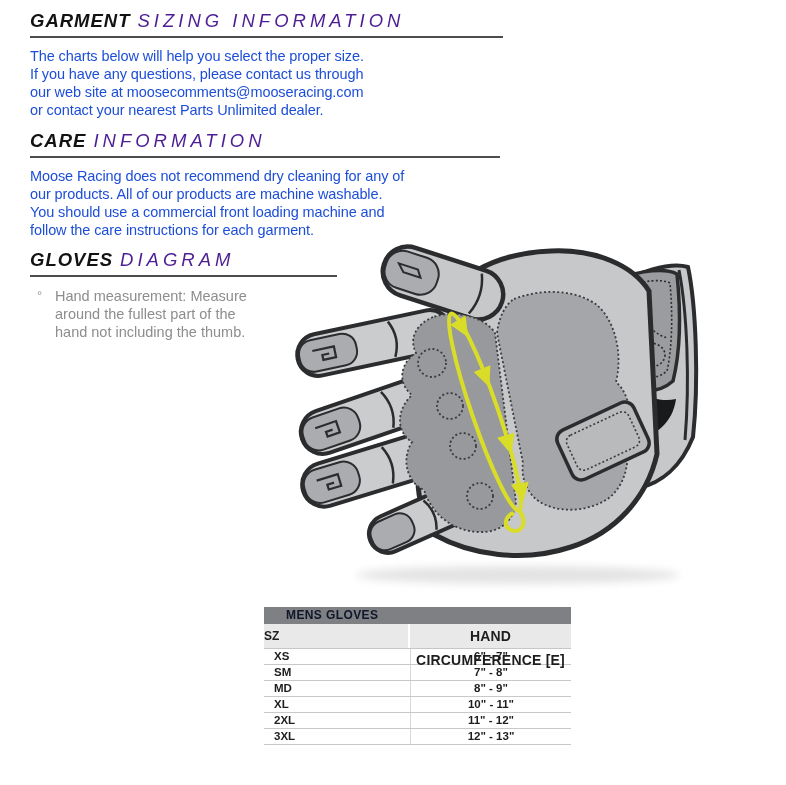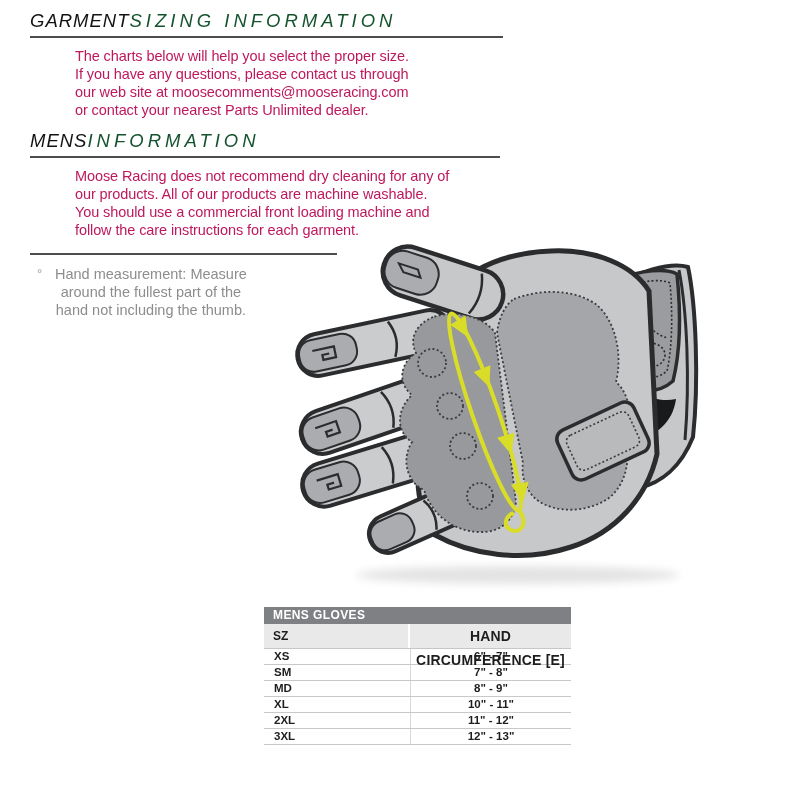--- a/index.html
+++ b/index.html
@@ -6,49 +6,49 @@
   body {
     width:786px; height:785px; background:#ffffff; position:relative;
     font-family:"Liberation Sans", sans-serif; overflow:hidden;
   }
   .section { position:absolute; left:30px; }
   #sec-garment { top:10px; }
   #sec-care    { top:130px; }
   #sec-gloves  { top:249px; }
 
   .heading { font-style:italic; font-size:18.5px; color:#121212; white-space:nowrap; }
-  .heading .hb { font-weight:400; letter-spacing:1px; }
-  .heading .hl { font-weight:400; letter-spacing:4px; color:#14532d; }
+  .heading .hb { font-weight:700; letter-spacing:1px; margin-right:7px; }
+  .heading .hl { font-weight:400; letter-spacing:4px; color:#4c1d95; }
 
   .rule { height:2px; background:#4d4d4d; margin-top:4px; }
   #sec-garment .rule { width:473px; }
   #sec-care    .rule { width:470px; }
   #sec-gloves  .rule { width:307px; }
 
   .para {
     margin-top:9px; font-size:14.5px; line-height:18px;
-    color:#be185d; letter-spacing:-0.1px; white-space:nowrap;margin-left:45px;
+    color:#1d4ed8; letter-spacing:-0.1px; white-space:nowrap;
   }
 
   .bullet { margin-top:10px; display:flex; color:#8d8d8d; font-size:14.5px; line-height:18px; }
   .bullet .marker { flex:none; width:18px; padding-left:7px; font-size:13px; color:#9a9a9a; }
-  .bullet .btext { white-space:nowrap;text-align:center; }
+  .bullet .btext { white-space:nowrap; }
 
   .glove { position:absolute; left:283px; top:241px; }
 
   .sizing-table { position:absolute; left:264px; top:607px; width:307px; color:#1d1d1d; }
   .ttitle {
-    height:17px; line-height:17px; background:#7e8083; color:#ffffff;
+    height:17px; line-height:17px; background:#7e8083; color:#0f172a;
     font-weight:bold; font-size:12px; letter-spacing:0.4px;
-    padding-left:9px; box-sizing:border-box;
+    padding-left:22px; box-sizing:border-box;
   }
   .thead { display:flex; height:24px; background:#ffffff; border-bottom:1px solid #c6c6c6; }
   .thead .tc1 {
     width:144px; background:#e9e9e9; font-weight:bold; font-size:12px;
-    line-height:24px; padding-left:9px; box-sizing:border-box;
+    line-height:24px; box-sizing:border-box;
   }
   .thead .tc2 {
     width:161px; margin-left:2px; background:#e9e9e9; font-weight:bold;
     font-size:14px; letter-spacing:0.2px; line-height:24px; text-align:center;
   }
   .trow { display:flex; height:16px; border-bottom:1px solid #c9c9c9; box-sizing:border-box; }
   .trow .size {
     width:146px; font-weight:bold; font-size:11.5px; line-height:15.5px;
     padding-left:10px; box-sizing:border-box;
   }
@@ -63,27 +63,30 @@
 <div class="section" id="sec-garment">
   <div class="heading">
     <span class="hb">GARMENT</span><span class="hl">SIZING INFORMATION</span>
   </div>
   <div class="rule"></div>
   <div class="para">The charts below will help you select the proper size.<br>If you have any questions, please contact us through<br>our web site at moosecomments@mooseracing.com<br>or contact your nearest Parts Unlimited dealer.</div>
 </div>
 
 <div class="section" id="sec-care">
   <div class="heading">
-    <span class="hb">MENS</span><span class="hl">INFORMATION</span>
+    <span class="hb">CARE</span><span class="hl">INFORMATION</span>
   </div>
   <div class="rule"></div>
   <div class="para">Moose Racing does not recommend dry cleaning for any of<br>our products. All of our products are machine washable.<br>You should use a commercial front loading machine and<br>follow the care instructions for each garment.</div>
 </div>
 
 <div class="section" id="sec-gloves">
+  <div class="heading">
+    <span class="hb">GLOVES</span><span class="hl">DIAGRAM</span>
+  </div>
   <div class="rule"></div>
   <div class="bullet">
     <span class="marker">°</span>
     <span class="btext">Hand measurement: Measure<br>around the fullest part of the<br>hand not including the thumb.</span>
   </div>
 </div>
 
 <svg class="glove" width="503" height="352" viewBox="0 0 503 352" xmlns="http://www.w3.org/2000/svg">
   <defs>
     <filter id="soft" x="-30%" y="-120%" width="160%" height="340%">

